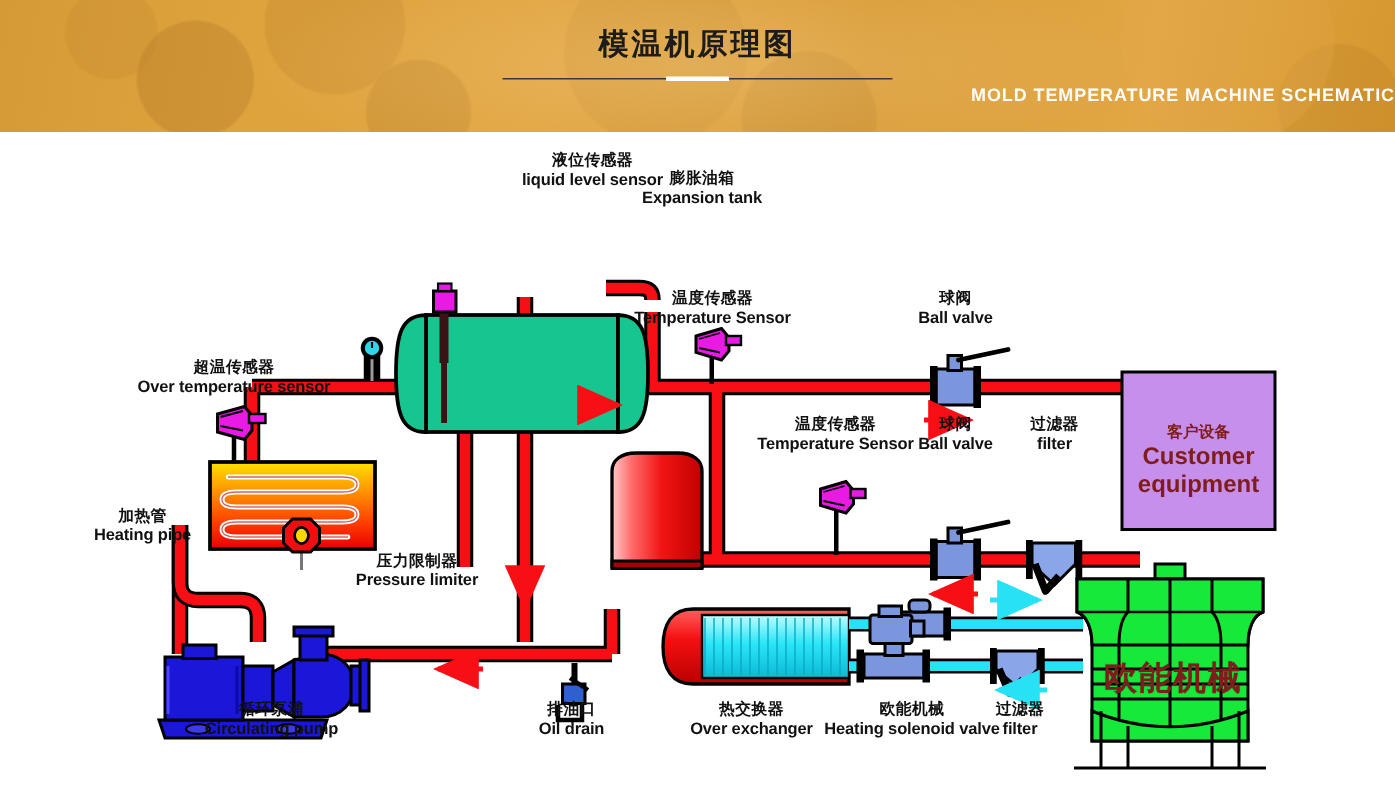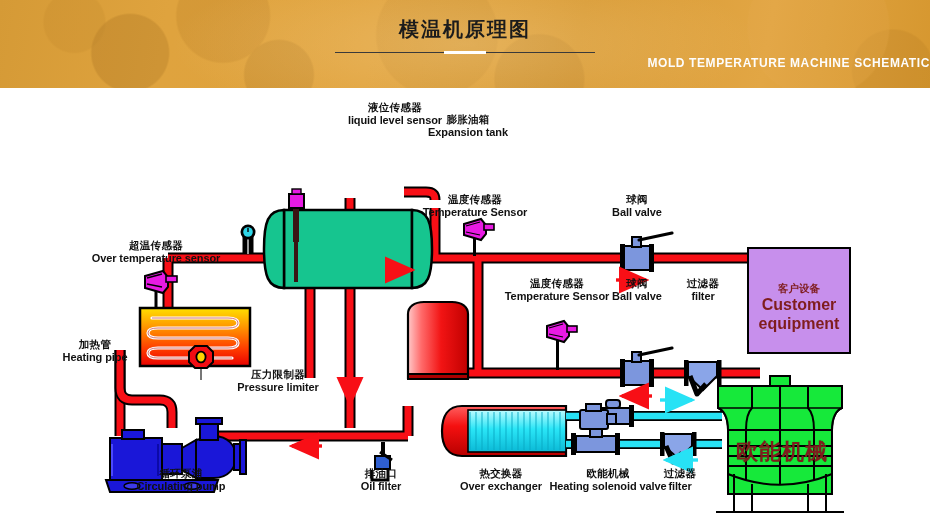--- a/index.html
+++ b/index.html
@@ -415,21 +415,21 @@
     <div class="lbl" style="left:222px;top:262px;width:112px;margin-top:19px;">
       <span class="cn">压力限制器</span>
       <span class="en">Pressure limiter</span>
     </div>
     <div class="lbl" style="left:126px;top:380px;width:110px;">
       <span class="cn">循环泵浦</span>
       <span class="en">Circulating pump</span>
     </div>
     <div class="lbl" style="left:347px;top:380px;width:68px;">
       <span class="cn">排油口</span>
-      <span class="en">Oil filter</span>
+      <span class="en">Oil drain</span>
     </div>
     <div class="lbl" style="left:449px;top:380px;width:104px;">
       <span class="cn">热交换器</span>
       <span class="en">Over exchanger</span>
     </div>
     <div class="lbl" style="left:543px;top:380px;width:130px;">
       <span class="cn">欧能机械</span>
       <span class="en">Heating solenoid valve</span>
     </div>
     <div class="lbl" style="left:651px;top:380px;width:58px;">

